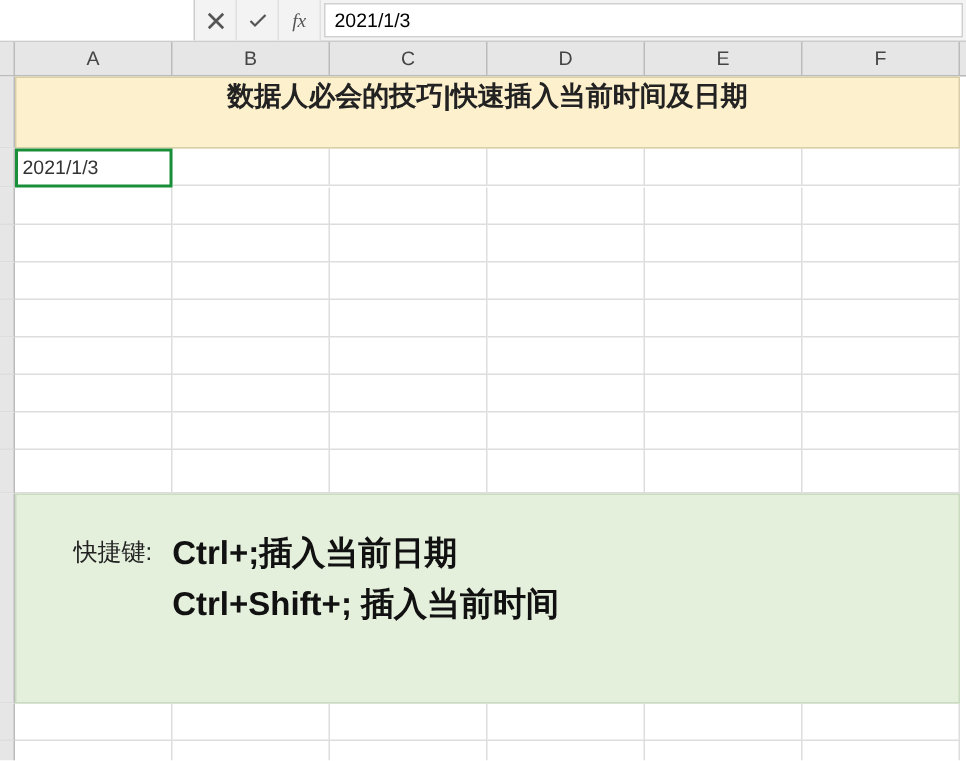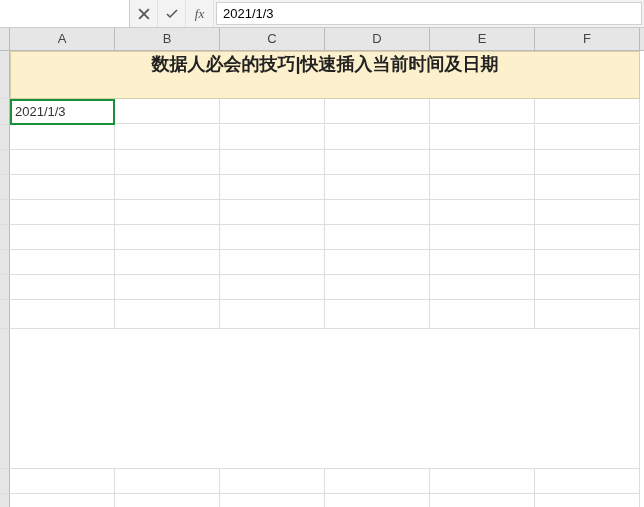--- a/index.html
+++ b/index.html
@@ -323,14 +323,21 @@
         <div class="cell"></div>
         <div class="cell"></div>
     </div>
 
     <div class="banner">
       <span>数据人必会的技巧|快速插入当前时间及日期</span>
     </div>
     <div class="active-cell">
       <span>2021/1/3</span>
     </div>
+    <div class="tip-box">
+      <span class="tip-label">快捷键:</span>
+      <span class="tip-lines">
+        <div class="tip-line">Ctrl+;插入当前日期</div>
+        <div class="tip-line">Ctrl+Shift+; 插入当前时间</div>
+      </span>
+    </div>
   </div>
 </div>
 
 </body></html>

